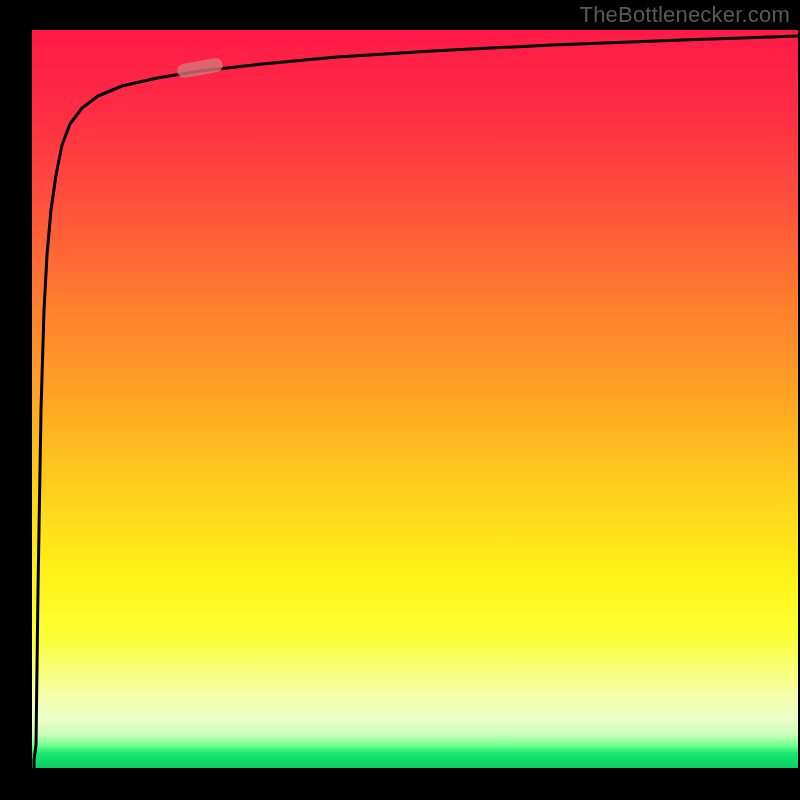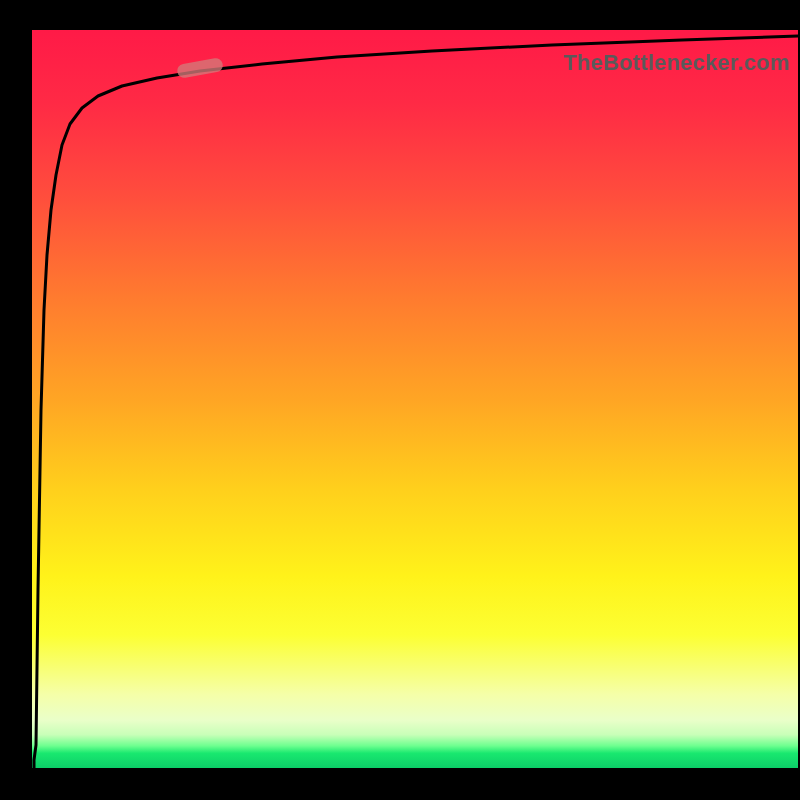--- a/index.html
+++ b/index.html
@@ -16,24 +16,23 @@
     width: 800px;
     height: 800px;
     background: #000;
   }
   .attribution {
     position: absolute;
     top: 2px;
     right: 10px;
     color: #5a5a5a;
     font-size: 22px;
-    font-weight: 700;
+    font-weight: 400;
     letter-spacing: 0.2px;
     z-index: 10;
-    margin-top: 48px;
   }
   .plot-area {
     position: absolute;
     left: 32px;
     top: 30px;
     width: 766px;
     height: 738px;
     overflow: hidden;
   }
   .gradient {

